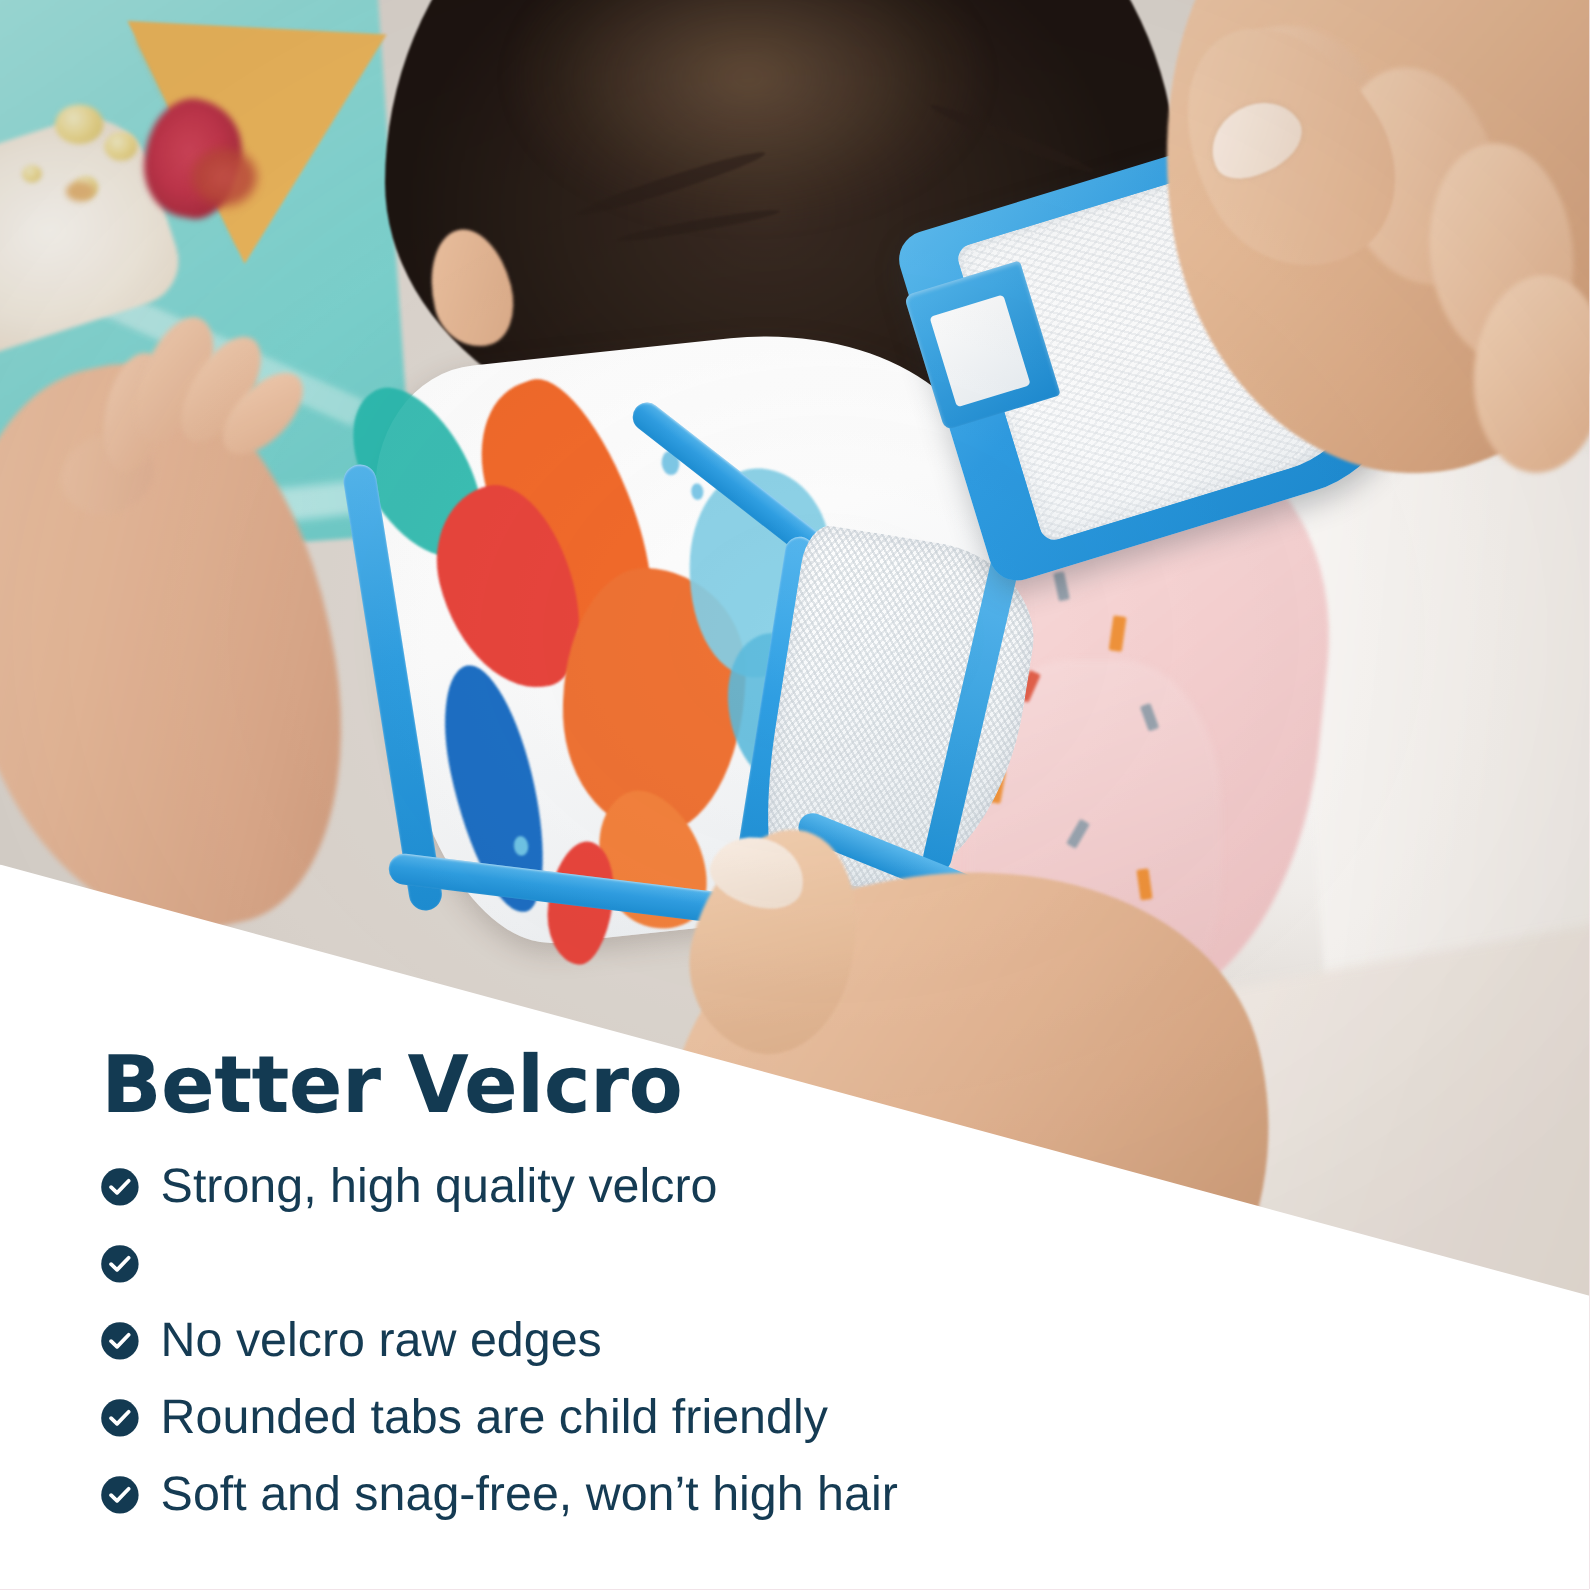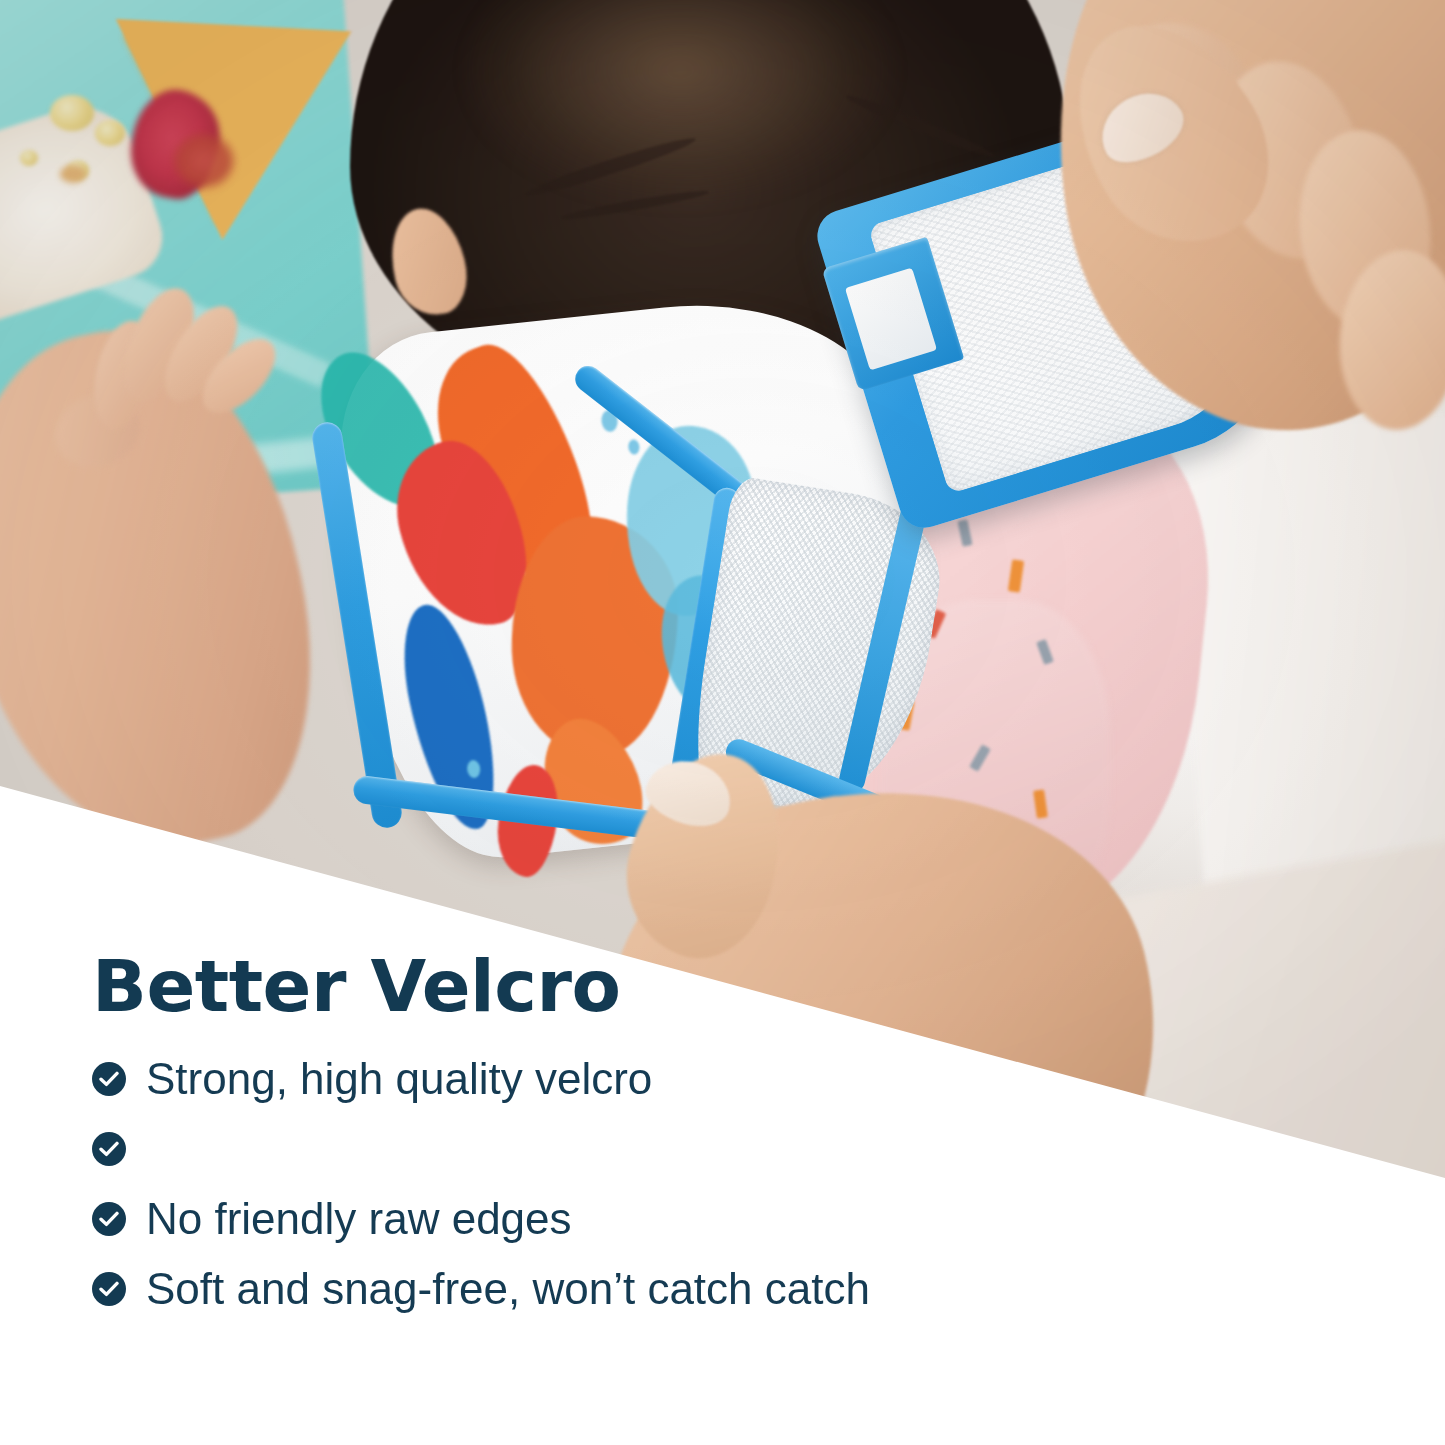--- a/index.html
+++ b/index.html
@@ -354,29 +354,37 @@
           </svg>
         </span>
       </li>
 
       <li>
         <span class="chk">
           <svg width="20" height="18" viewBox="0 0 20 18" aria-hidden="true">
             <path d="M2 9.2 L7.4 14.4 L18 3.4" fill="none" stroke="#ffffff" stroke-width="3.4" stroke-linecap="round" stroke-linejoin="round"></path>
           </svg>
         </span>
-        <span class="ftext">No friendly raw edges</span>
-      </li>
-
-
-      <li>
-        <span class="chk">
-          <svg width="20" height="18" viewBox="0 0 20 18" aria-hidden="true">
-            <path d="M2 9.2 L7.4 14.4 L18 3.4" fill="none" stroke="#ffffff" stroke-width="3.4" stroke-linecap="round" stroke-linejoin="round"></path>
-          </svg>
-        </span>
-        <span class="ftext">Soft and snag-free, won’t catch catch</span>
+        <span class="ftext">No velcro raw edges</span>
+      </li>
+
+      <li>
+        <span class="chk">
+          <svg width="20" height="18" viewBox="0 0 20 18" aria-hidden="true">
+            <path d="M2 9.2 L7.4 14.4 L18 3.4" fill="none" stroke="#ffffff" stroke-width="3.4" stroke-linecap="round" stroke-linejoin="round"></path>
+          </svg>
+        </span>
+        <span class="ftext">Rounded tabs are child friendly</span>
+      </li>
+
+      <li>
+        <span class="chk">
+          <svg width="20" height="18" viewBox="0 0 20 18" aria-hidden="true">
+            <path d="M2 9.2 L7.4 14.4 L18 3.4" fill="none" stroke="#ffffff" stroke-width="3.4" stroke-linecap="round" stroke-linejoin="round"></path>
+          </svg>
+        </span>
+        <span class="ftext">Soft and snag-free, won’t high hair</span>
       </li>
 
     </ul>
   </div>
 
 </div>
 
 </body></html>

